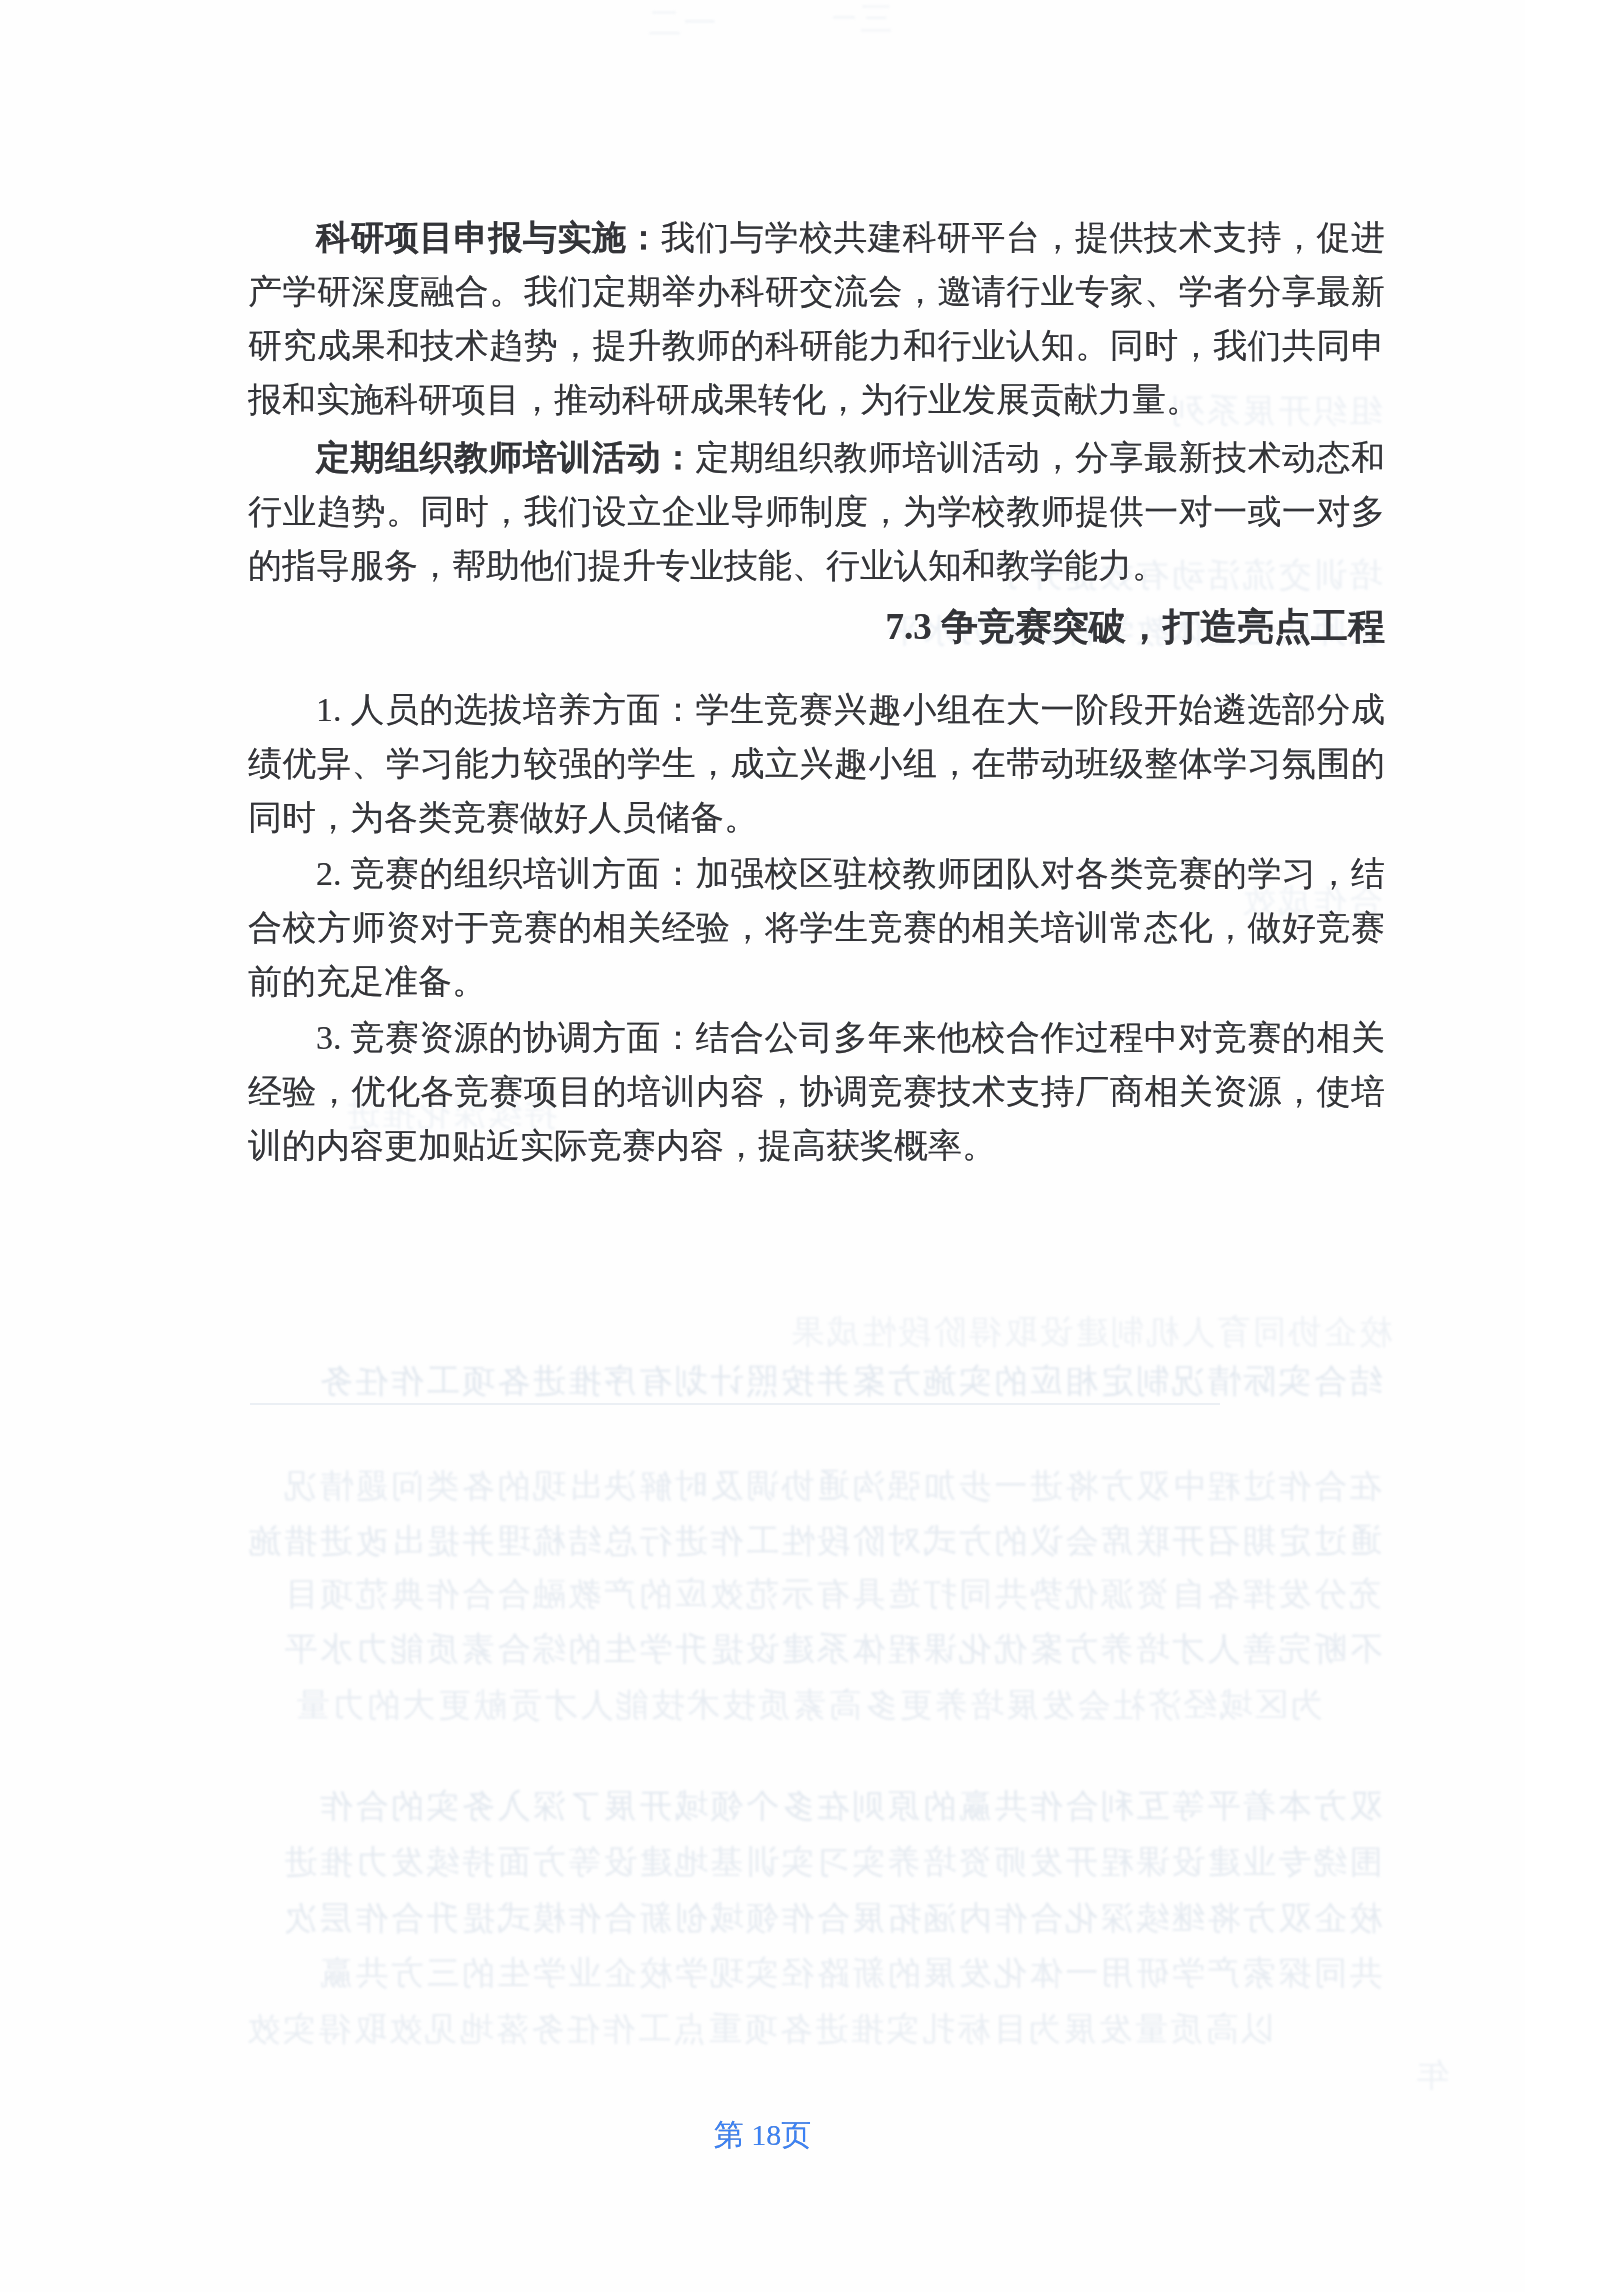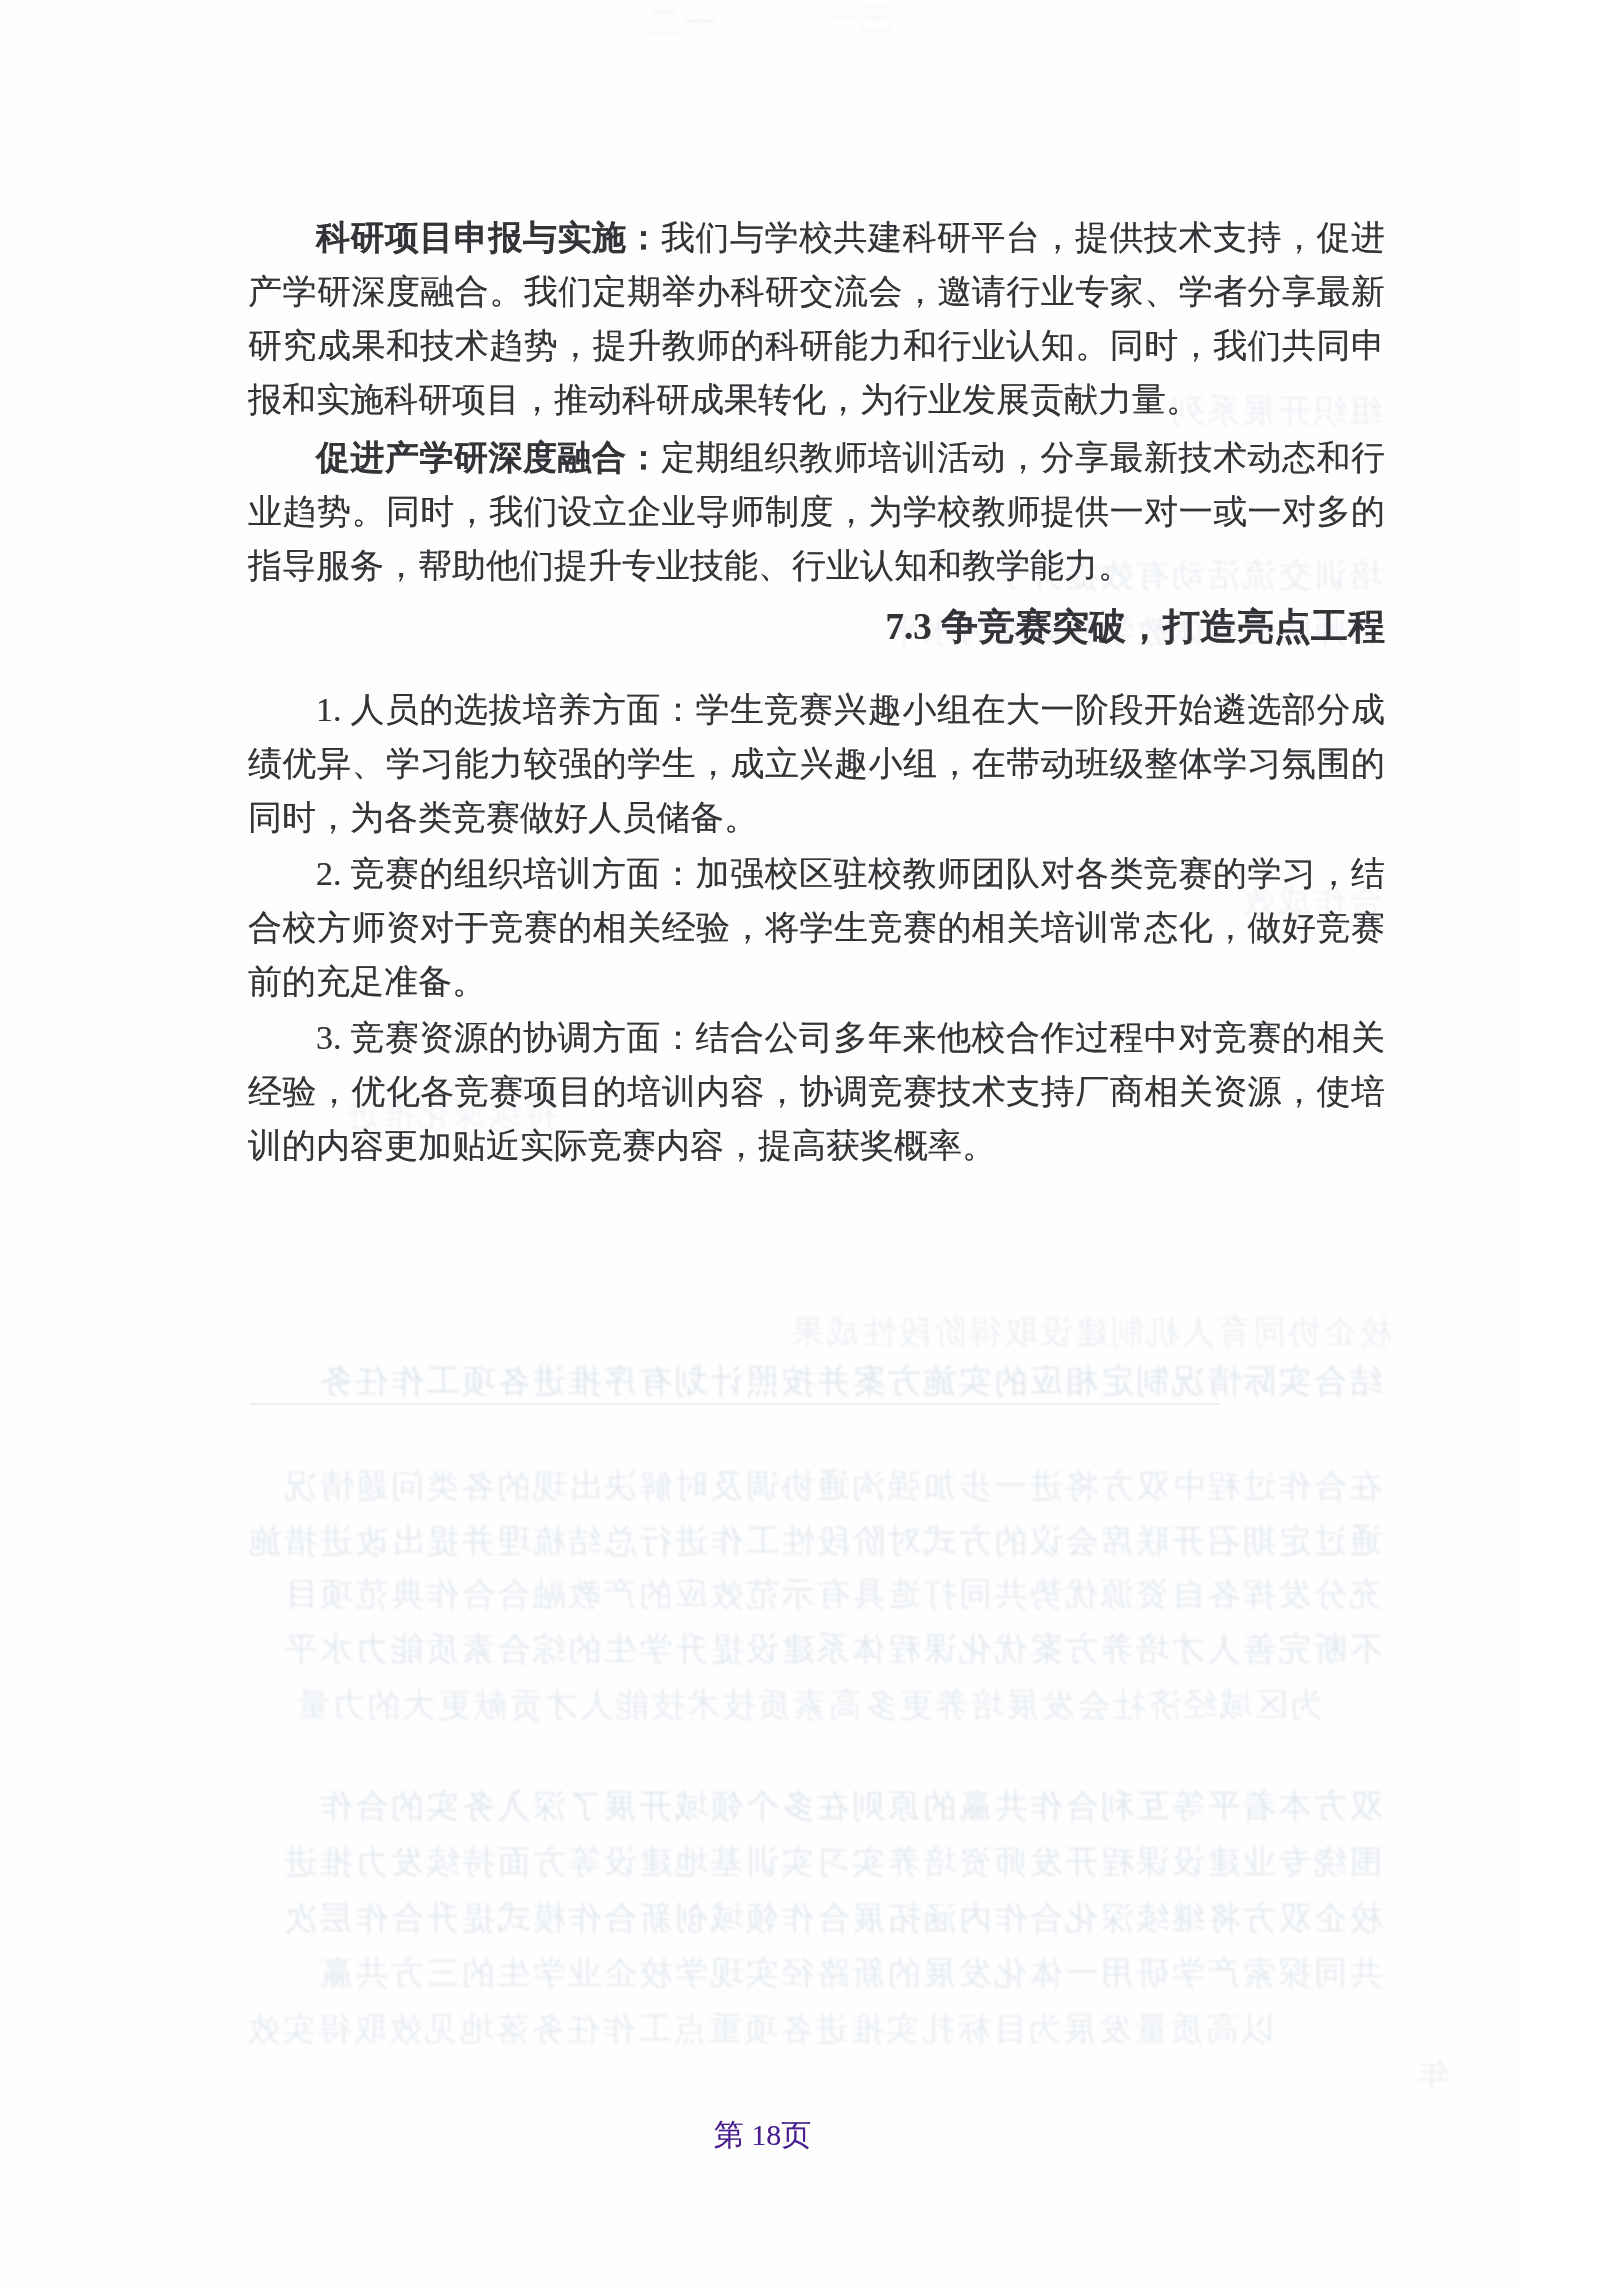--- a/index.html
+++ b/index.html
@@ -44,21 +44,21 @@
   }
   
   .footer {
     position: absolute;
     left: 0;
     top: 2115px;
     width: 100%;
     text-align: center;
     font-size: 30px;
     line-height: 39px;
-    color: #4c1d95;
+    color: #3b82f6;
     text-shadow: 0 0 0.6px rgba(48,49,54,0.5);
   }
   
   .ghost-layer { position: absolute; inset: 0; pointer-events: none; }
   .ghost-line {
     position: absolute;
     transform: scaleX(-1);
     color: #c7d3e1;
     font-size: 33px;
     line-height: 39px;
@@ -104,21 +104,21 @@
       <div class="ghost-line" style="left: 245px; top: 1954px; width: 1137px; opacity: 0.42;">共同探索产学研用一体化发展的新路径实现学校企业学生的三方共赢</div>
       <div class="ghost-line" style="left: 245px; top: 2010px; width: 1029px; opacity: 0.38;">以高质量发展为目标扎实推进各项重点工作任务落地见效取得实效</div>
       <div class="ghost-line" style="left: 1404px; top: 2056px; width: 45px; opacity: 0.3;">年</div>
     </div>
   <div class="ghost-rule"></div>
 
   <div class="text-block">
 
     <p class="para gap-after"><span class="para-lead">科研项目申报与实施：</span><span>我们与学校共建科研平台，提供技术支持，促进产学研深度融合。我们定期举办科研交流会，邀请行业专家、学者分享最新研究成果和技术趋势，提升教师的科研能力和行业认知。同时，我们共同申报和实施科研项目，推动科研成果转化，为行业发展贡献力量。</span></p>
 
-    <p class="para gap-after"><span class="para-lead">促进产学研深度融合：</span><span>定期组织教师培训活动，分享最新技术动态和行业趋势。同时，我们设立企业导师制度，为学校教师提供一对一或一对多的指导服务，帮助他们提升专业技能、行业认知和教学能力。</span></p>
+    <p class="para gap-after"><span class="para-lead">定期组织教师培训活动：</span><span>定期组织教师培训活动，分享最新技术动态和行业趋势。同时，我们设立企业导师制度，为学校教师提供一对一或一对多的指导服务，帮助他们提升专业技能、行业认知和教学能力。</span></p>
 
     <h2 class="section-heading">7.3 争竞赛突破，打造亮点工程</h2>
 
 
     <p class="para"><span>1. 人员的选拔培养方面：学生竞赛兴趣小组在大一阶段开始遴选部分成绩优异、学习能力较强的学生，成立兴趣小组，在带动班级整体学习氛围的同时，为各类竞赛做好人员储备。</span></p>
 
     <p class="para"><span>2. 竞赛的组织培训方面：加强校区驻校教师团队对各类竞赛的学习，结合校方师资对于竞赛的相关经验，将学生竞赛的相关培训常态化，做好竞赛前的充足准备。</span></p>
 
     <p class="para"><span>3. 竞赛资源的协调方面：结合公司多年来他校合作过程中对竞赛的相关经验，优化各竞赛项目的培训内容，协调竞赛技术支持厂商相关资源，使培训的内容更加贴近实际竞赛内容，提高获奖概率。</span></p>
 

